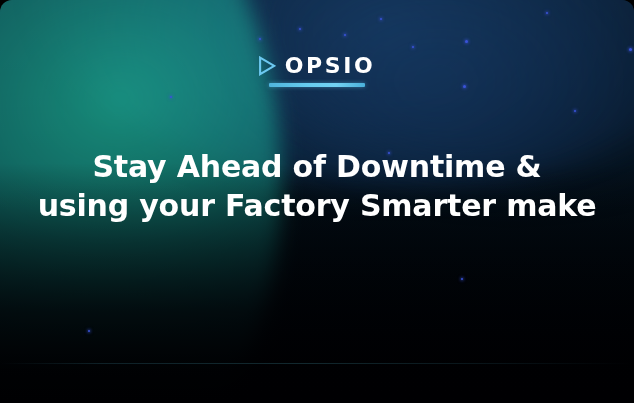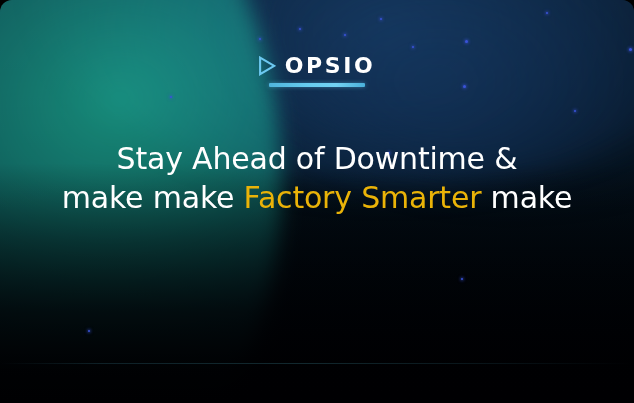--- a/index.html
+++ b/index.html
@@ -148,21 +148,20 @@
 
   
   #hero-content {
     position: relative;
     z-index: 5;
     width: 100%;
     height: 100%;
     display: flex;
     flex-direction: column;
     align-items: center;
-    gap: 8px;
   }
 
   
   #brand-logo {
     margin-top: 55px;
     display: flex;
     flex-direction: column;
     align-items: center;
     user-select: none;
   }
@@ -190,36 +189,36 @@
     margin-top: 6px;
     width: 96px;
     height: 4px;
     border-radius: 1px;
     background: linear-gradient(90deg, #4fb4dd 0%, #66ccef 40%, #72d2f2 70%, #4ab0da 100%);
     box-shadow: 0 0 4px rgba(90, 195, 235, 0.5);
   }
 
   
   #hero-headline {
-    margin-top: 44px;
+    margin-top: 60px;
     width: 580px;
     text-align: center;
     font-family: "DejaVu Sans", sans-serif;
     font-size: 30px;
-    font-weight: normal;
+    font-weight: bold;
     line-height: 1.3;
     letter-spacing: -0.2px;
     color: #ffffff;
   }
   .headline-line {
     display: block;
     white-space: nowrap;
   }
   .accent {
-    color: #eab308;
+    color: #ffffff;
   }
 </style>
 </head>
 <body>
 
 <div id="hero-banner">
 
   <div class="bg-layer" id="bg-base"></div>
   <div class="bg-layer" id="bg-blue-glow"></div>
   <div class="bg-layer" id="bg-navy-sheen"></div>
@@ -254,18 +253,18 @@
         <span id="brand-wordmark">OPSIO</span>
       </div>
       <div id="brand-underline"></div>
     </div>
 
     <h1 id="hero-headline">
       <span class="headline-line">
         <span>Stay Ahead of Downtime &amp;</span>
       </span>
       <span class="headline-line">
-        <span>make make </span><span class="accent">Factory Smarter</span><span> make</span>
+        <span>using your </span><span class="accent">Factory Smarter</span><span> make</span>
       </span>
     </h1>
 
   </div>
 </div>
 
 </body></html>

